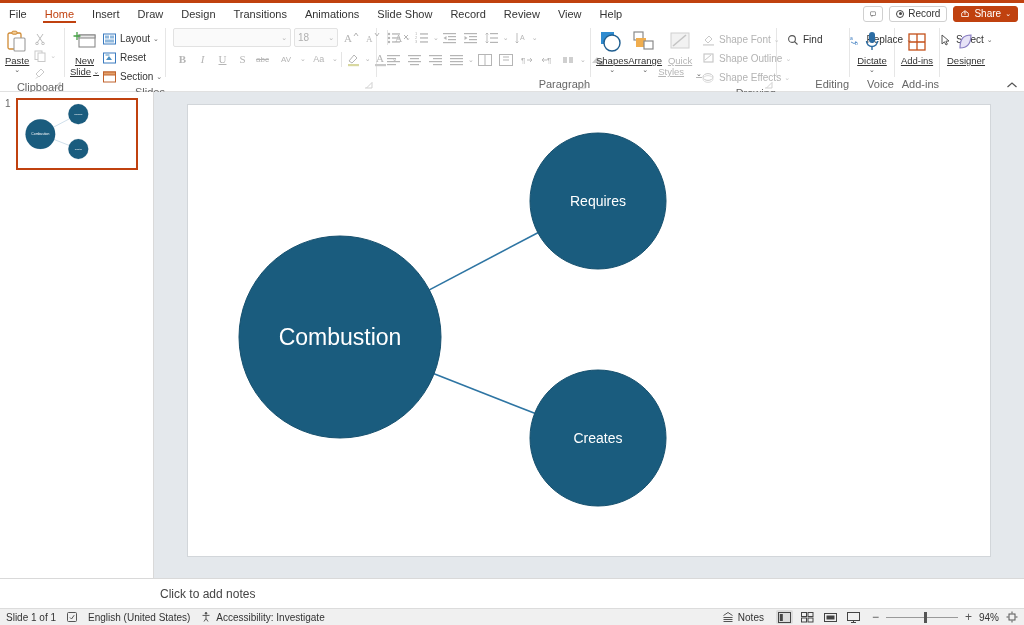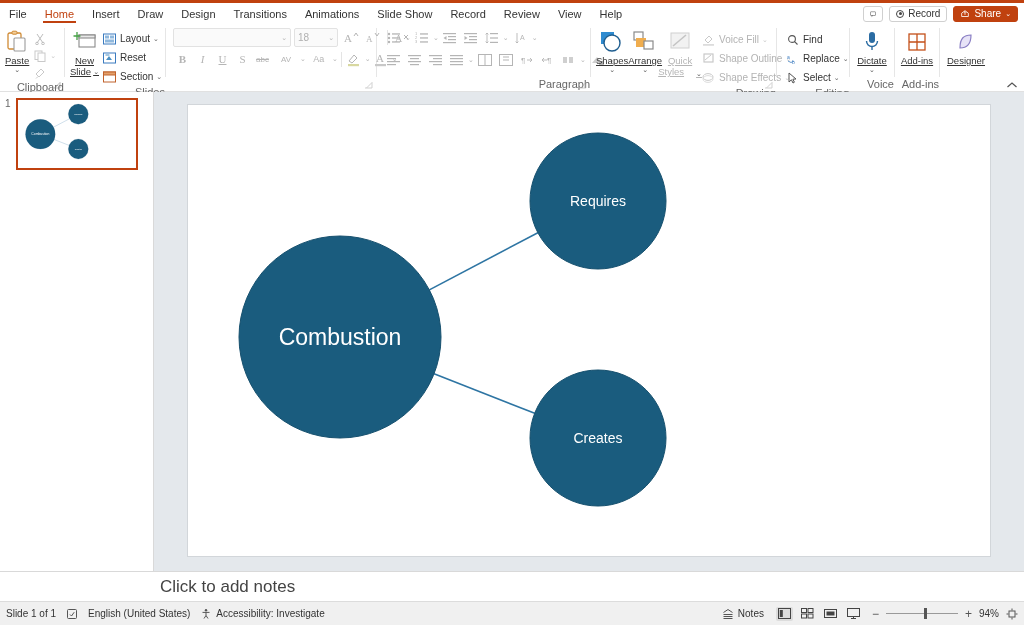--- a/index.html
+++ b/index.html
@@ -132,26 +132,26 @@
     align-items: flex-start; justify-content: center; padding-top: 13px;
   }
   .slide {
     width: 802px; height: 451px; background: #fff; position: relative;
     box-shadow: 0 0 0 1px #d2d6da;
   }
 
   .notesbar {
     height: 30px; background: #ffffff; border-top: 1px solid #d9d9d9;
     display: flex; align-items: center; padding-left: 160px;
-    font-size: 17px; color: #444;
+    font-size: 12px; color: #444;
   }
 
   
   .statusbar {
-    height: 24px; background: #f0f0f0; border-top: 1px solid #dcdcdc;
+    height: 17px; background: #f0f0f0; border-top: 1px solid #dcdcdc;
     display: flex; align-items: center; font-size: 10px; color: #333;
     padding: 0 6px; gap: 10px;
   }
   .sb-item { display: flex; align-items: center; gap: 4px; white-space: nowrap; }
   .sb-right { margin-left: auto; display: flex; align-items: center; gap: 8px; }
   .viewbtn { width: 17px; height: 14px; display:flex;align-items:center;justify-content:center; }
   .viewbtn.active { background: #dcdcdc; border-radius: 2px; }
   .zoomtrack { width: 72px; height: 1px; background: #9a9a9a; position: relative; }
   .zoomthumb { position: absolute; left: 38px; top: -5px; width: 3px; height: 11px; background:#555; }
   .zpm { font-size: 12px; color: #555; line-height: 10px; }
@@ -575,21 +575,21 @@
           </div>
         </div>
         <div style="display:flex;flex-direction:column;padding-top:3px;">
           <div class="smallbtn disabled">
             <span class="iconbox">
               <svg width="13" height="13" viewBox="0 0 13 13">
                 <path d="M3 7 L7 3 L10 6 L6 10 Z" fill="none" stroke="#c9c9c9" stroke-width="1"></path>
                 <rect x="1" y="11" width="11" height="1.8" fill="#dcdcdc"></rect>
               </svg>
             </span>
-            <span>Voice Fill</span>
+            <span>Shape Font</span>
             <span class="caret-s" style="color:#c9c9c9;">⌄</span>
           </div>
           <div class="smallbtn disabled">
             <span class="iconbox">
               <svg width="13" height="13" viewBox="0 0 13 13">
                 <rect x="2" y="2" width="9" height="8" fill="none" stroke="#c9c9c9" stroke-width="1.2"></rect>
                 <path d="M3 8 L9 3" stroke="#c9c9c9" stroke-width="1"></path>
               </svg>
             </span>
             <span>Shape Outline</span>
@@ -612,21 +612,21 @@
         <svg width="9" height="9" viewBox="0 0 9 9">
             <path d="M1 7 H8 V1" fill="none" stroke="#aaa" stroke-width="1"></path>
             <path d="M2.5 7 L7.5 2" stroke="#aaa" stroke-width="1"></path>
           </svg>
       </span>
     </div>
     <div class="group-sep"></div>
 
     <div class="group g-edit">
       <div class="group-body">
-        <div style="display:flex;flex-direction:column;padding-top:3px;">
+        <div style="display:flex;flex-direction:row;padding-top:3px;gap:20px;">
           <div class="smallbtn">
             <span class="iconbox">
               <svg width="12" height="12" viewBox="0 0 12 12">
                 <circle cx="5" cy="5" r="3.4" fill="none" stroke="#555" stroke-width="1.1"></circle>
                 <path d="M7.6 7.6 L10.5 10.5" stroke="#555" stroke-width="1.1"></path>
               </svg>
             </span>
             <span>Find</span>
           </div>
           <div class="smallbtn">

